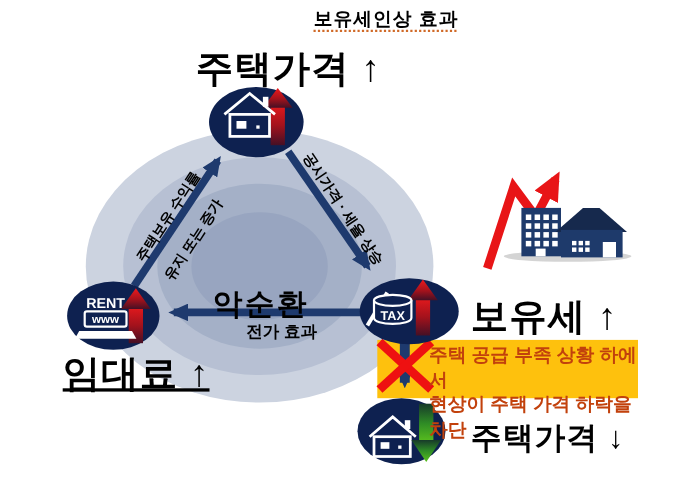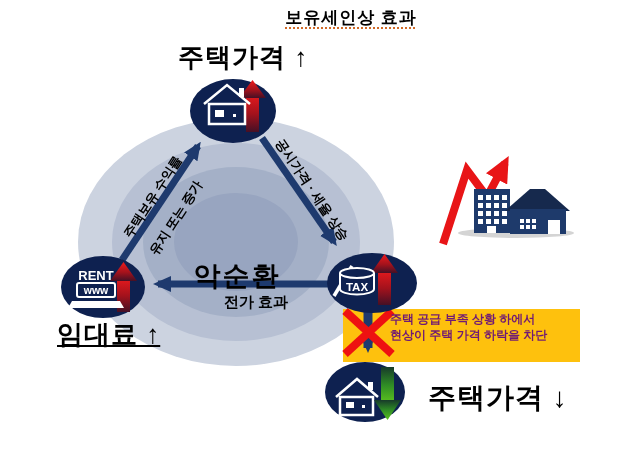--- a/index.html
+++ b/index.html
@@ -7,29 +7,29 @@
     position:relative;width:620px;height:453px;background:#ffffff;overflow:hidden;
     font-family:"Liberation Sans","DejaVu Sans",sans-serif;color:#000;
   }
   .stage svg{position:absolute;left:0;top:0;z-index:2;}
   .lbl{position:absolute;z-index:3;font-weight:bold;white-space:nowrap;}
   .title{
     left:0;top:6px;width:620px;text-align:center;font-size:17px;letter-spacing:1px;
     z-index:3;position:absolute;font-weight:bold;padding-left:41px;
   }
   .title span{text-decoration:underline dotted 2px #d06a28;text-underline-offset:4px;}
-  .big{font-size:26px;letter-spacing:1px;}
+  .big{font-size:34px;letter-spacing:1px;}
   .center-word{font-size:27px;letter-spacing:2px;margin-top:36px;}
   .edge{font-size:13px;}
   .rot-l{transform:translate(-50%,-50%) rotate(-57deg);}
   .rot-r{transform:translate(-50%,-50%) rotate(56deg);}
   .mid{transform:translate(-50%,-50%);}
   .callout-text{
     position:absolute;z-index:3;left:390px;top:312px;width:190px;
-    font-weight:bold;font-size:12px;line-height:1.33;color:#701a75;
+    font-weight:bold;font-size:17px;line-height:1.33;color:#c2410c;
   }
 </style>
 </head>
 <body>
 
 <div class="stage">
 
   <svg width="620" height="453" viewBox="0 0 620 453">
     <defs>
       <linearGradient id="gradRed" x1="0" y1="1" x2="0" y2="0">
@@ -180,20 +180,21 @@
 
   <div class="lbl edge rot-l" style="left:153px;top:197px;">주택보유 수익률</div>
   <div class="lbl edge rot-l" style="left:176px;top:218px;">유지 또는 증가</div>
 
   <div class="lbl edge rot-r" style="left:312px;top:190px;">공시가격 · 세율 상승</div>
 
   <div class="lbl mid" style="left:256px;top:302px;font-size:15px;">전가 효과</div>
 
   <div class="lbl big" style="left:57px;top:317px;text-decoration:underline;">임대료 ↑</div>
 
+  <div class="lbl big" style="left:428px;top:265px;">보유세 ↑</div>
 
   <div class="callout-text">
     <div>주택 공급 부족 상황 하에서</div>
     <div>현상이 주택 가격 하락을 차단</div>
   </div>
 
   <div class="lbl big" style="left:428px;top:379px;font-size:28px;">주택가격 ↓</div>
 </div>
 
 </body></html>

